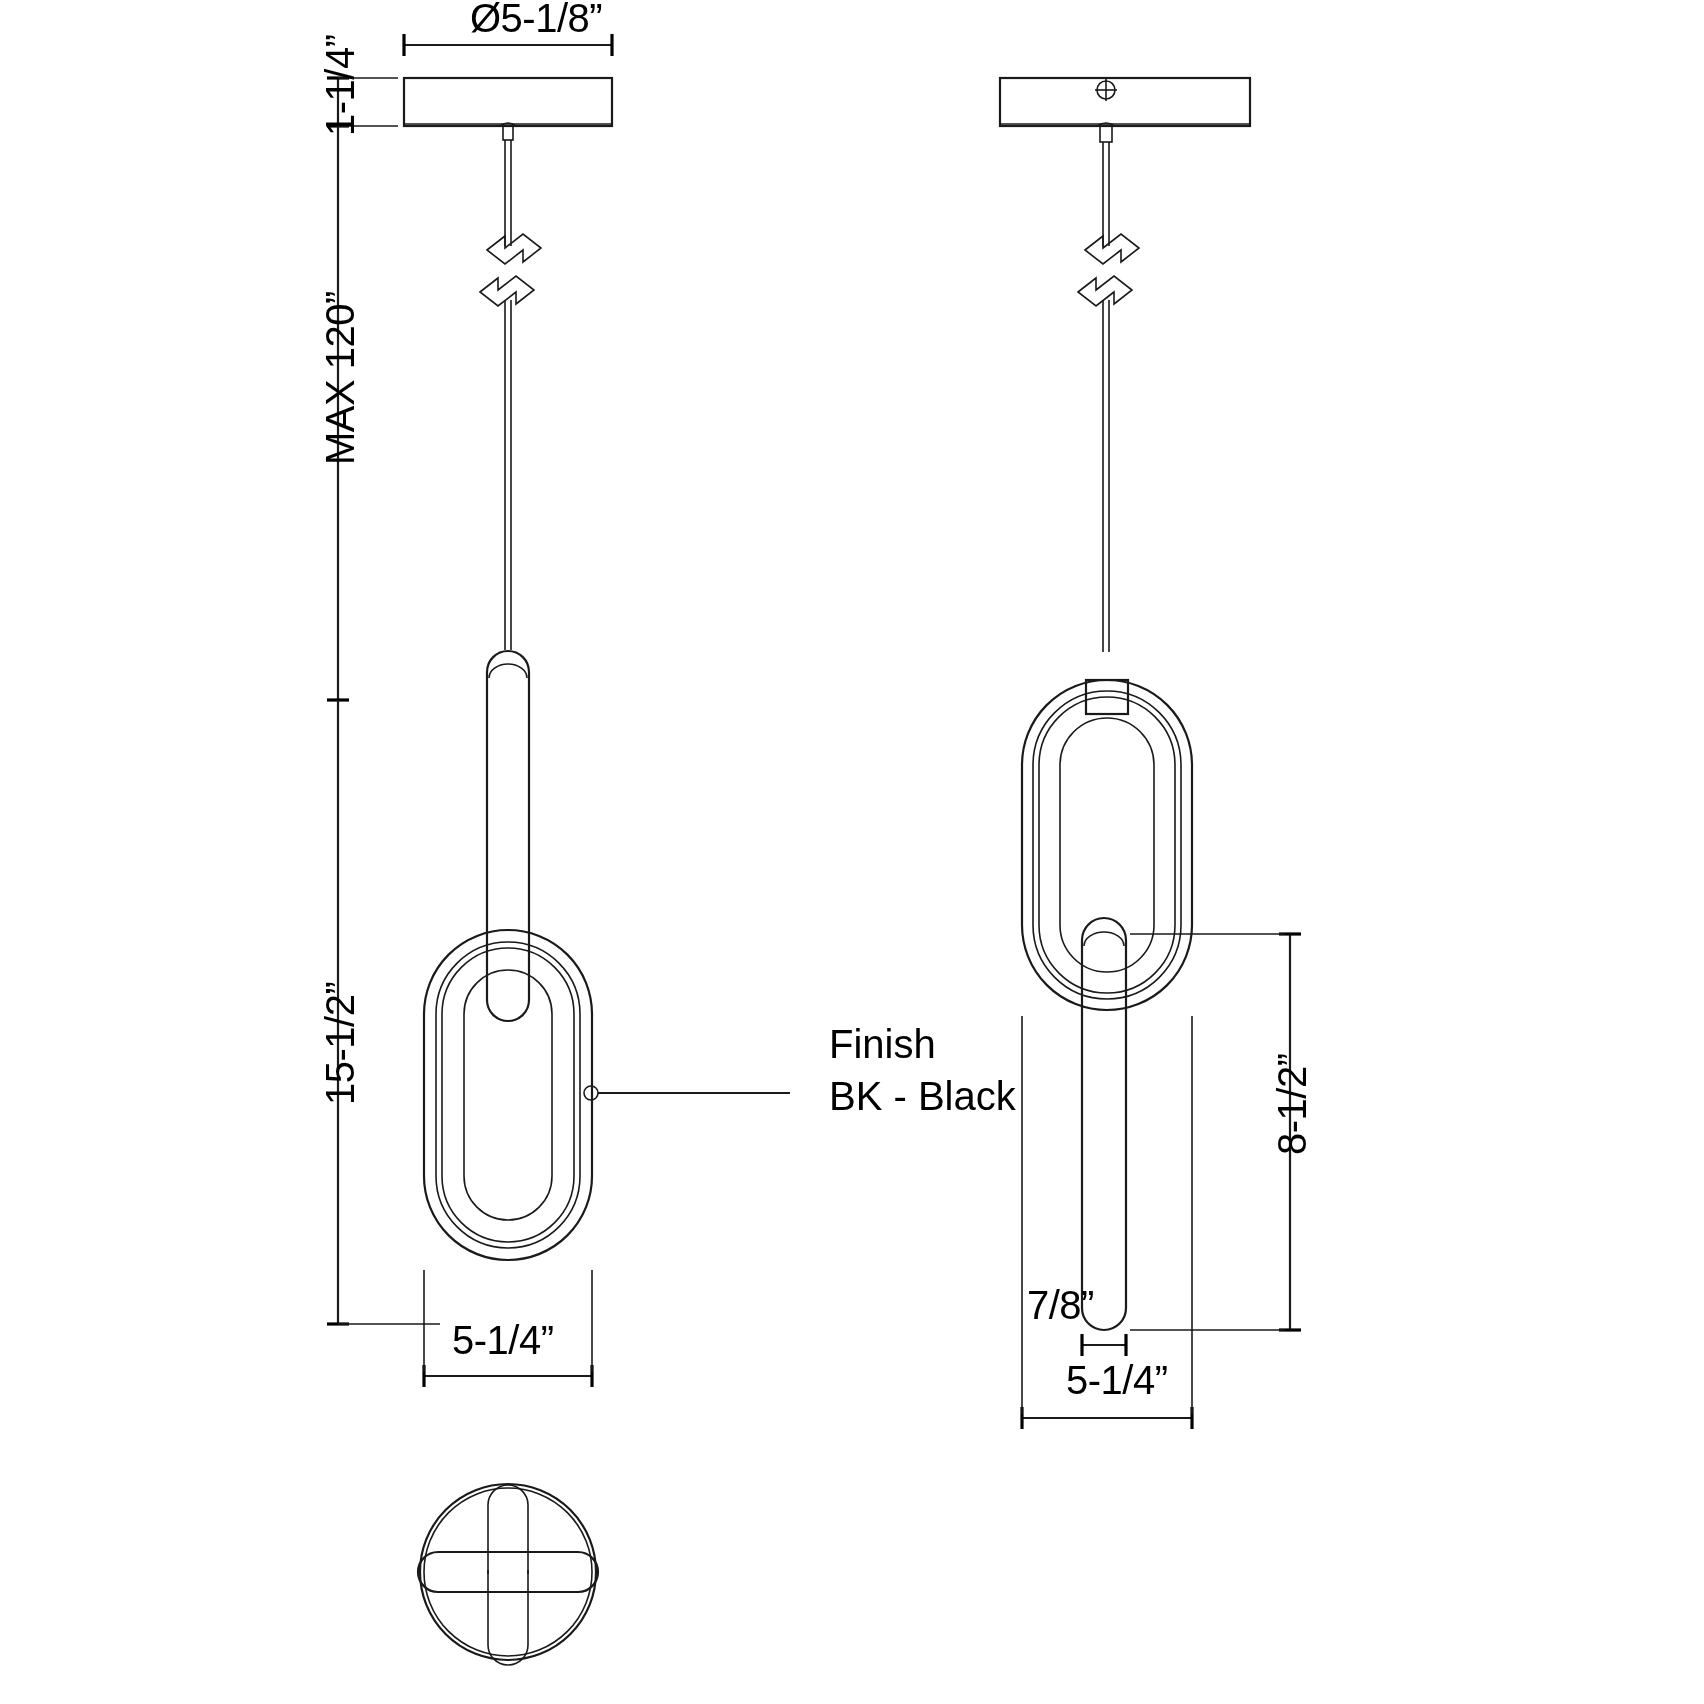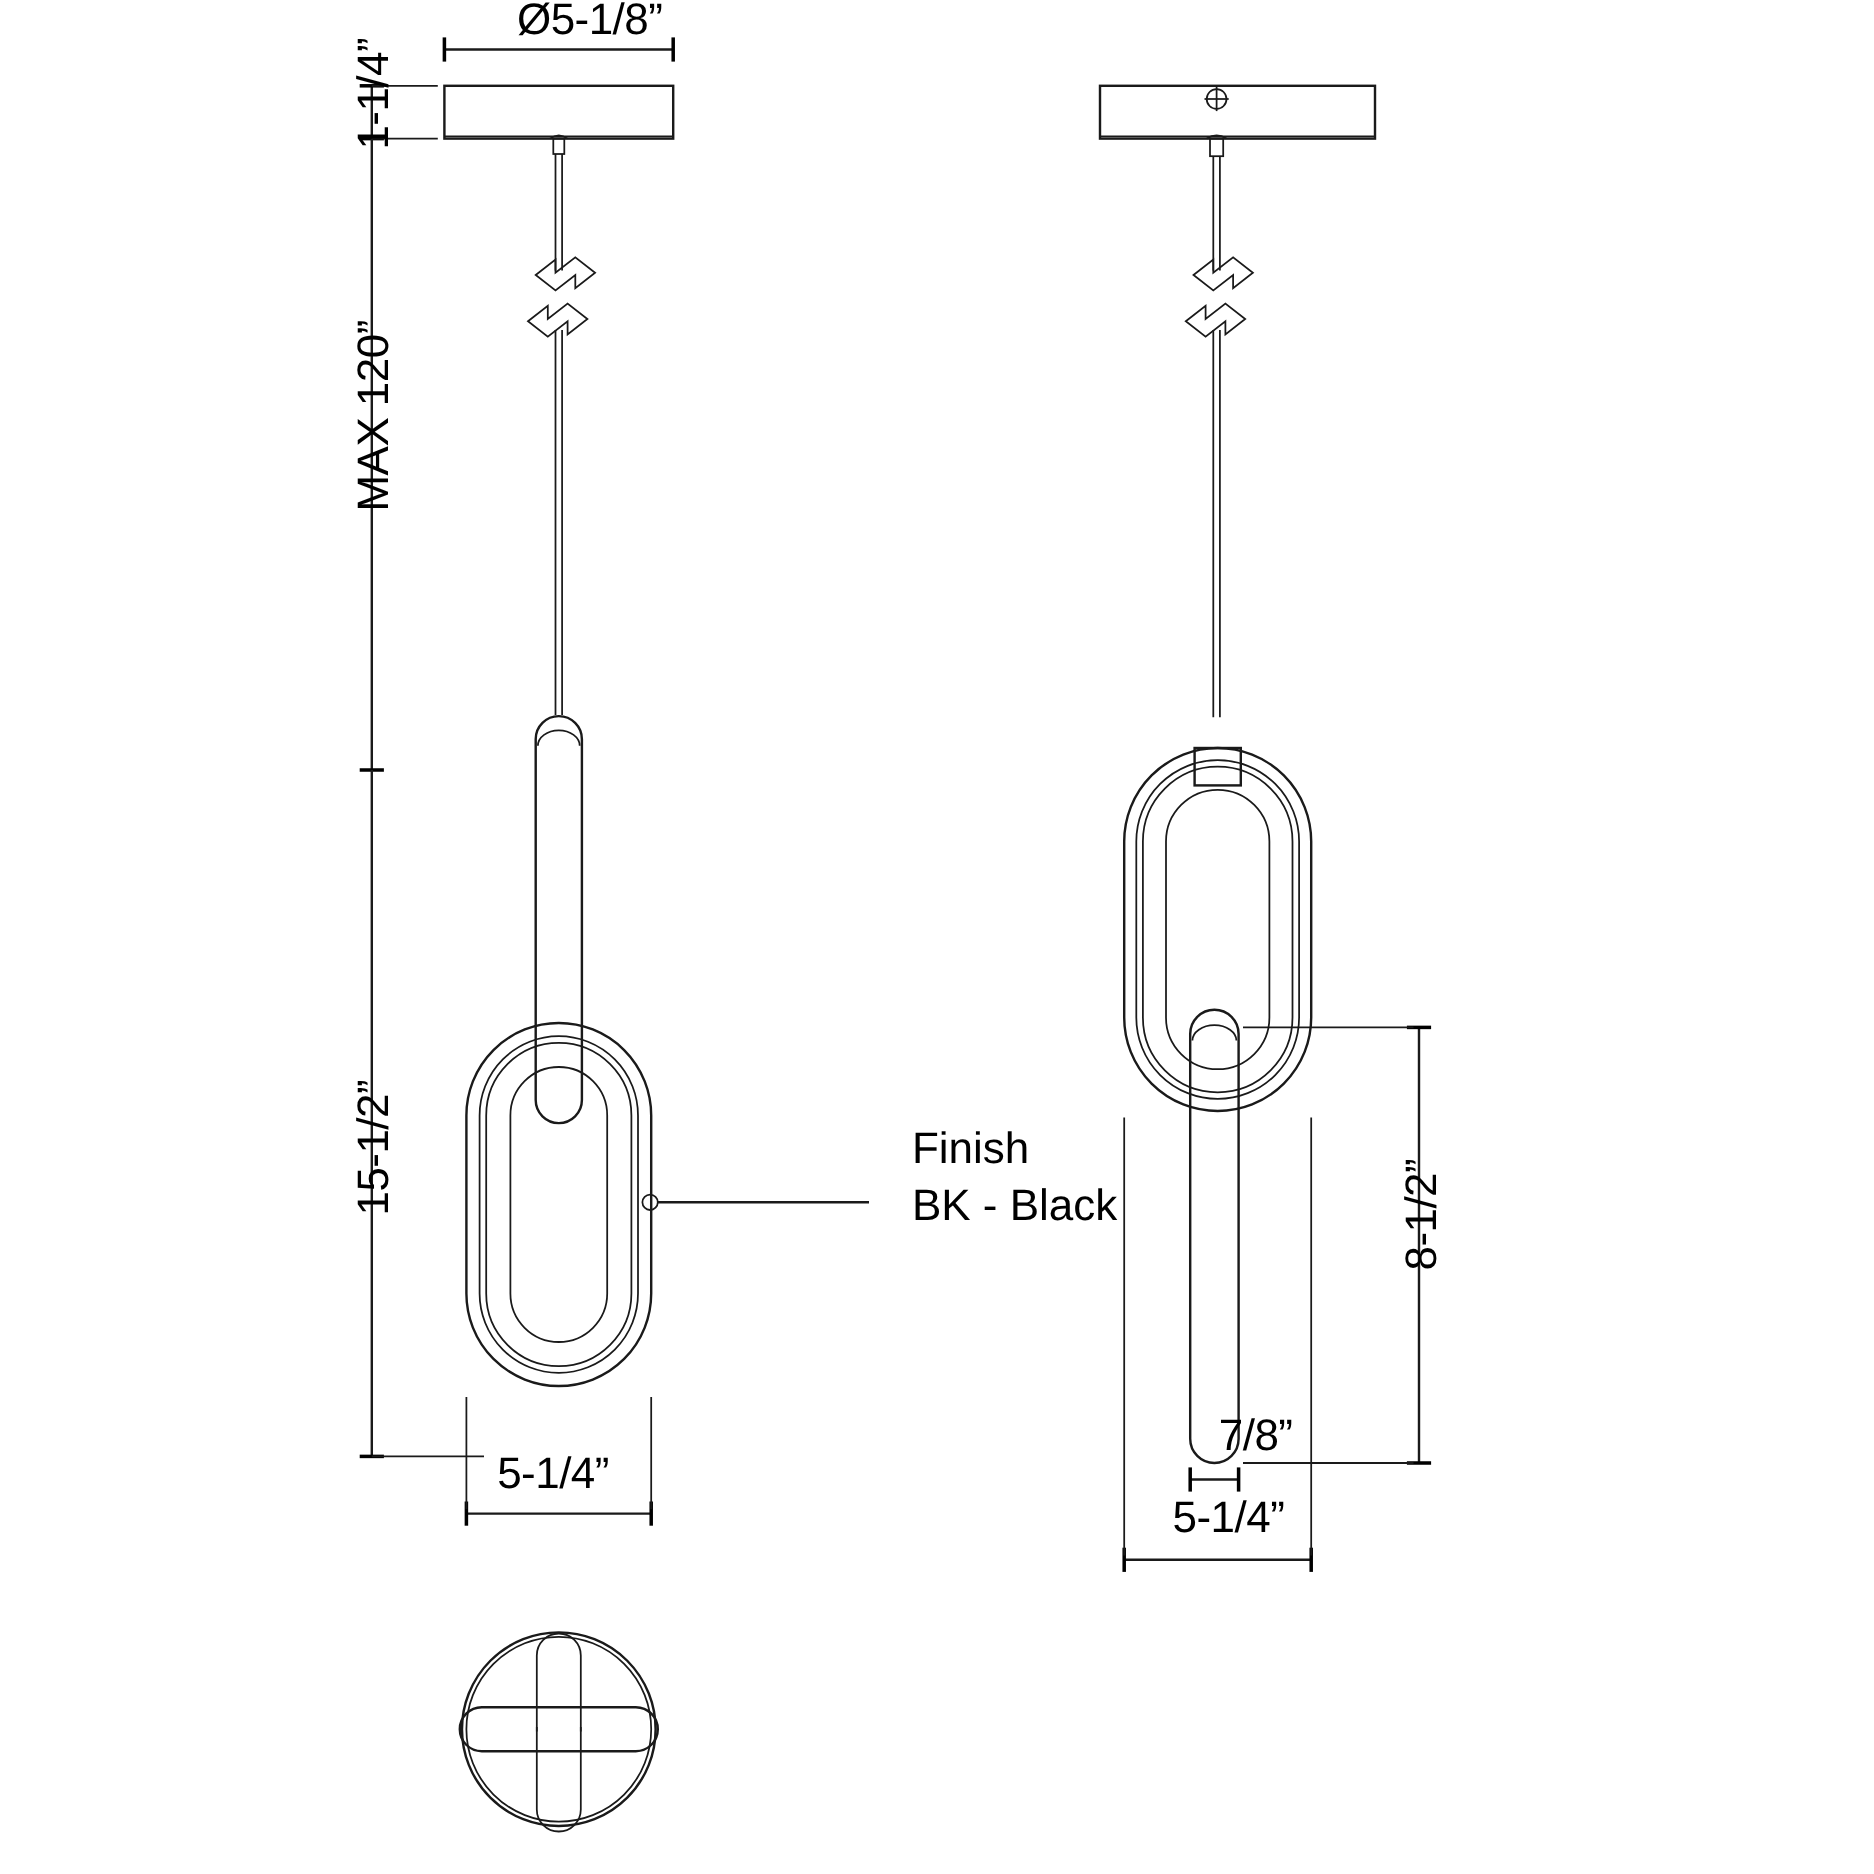--- a/index.html
+++ b/index.html
@@ -203,15 +203,15 @@
 
 <div class="dimtext" style="left:452px;top:1318px;">5-1/4”</div>
 
 <div class="calloutbox" style="left:805px;top:1018px;margin-left:24px;">
   <div>Finish</div>
   <div>BK - Black</div>
 </div>
 
 <div class="dimtext rot" style="left:1270px;top:1155px;">8-1/2”</div>
 
-<div class="dimtext" style="left:1108px;top:1283px;">7/8”</div>
+<div class="dimtext" style="left:1027px;top:1283px;">7/8”</div>
 
 <div class="dimtext" style="left:1066px;top:1358px;">5-1/4”</div>
 
 </body></html>

